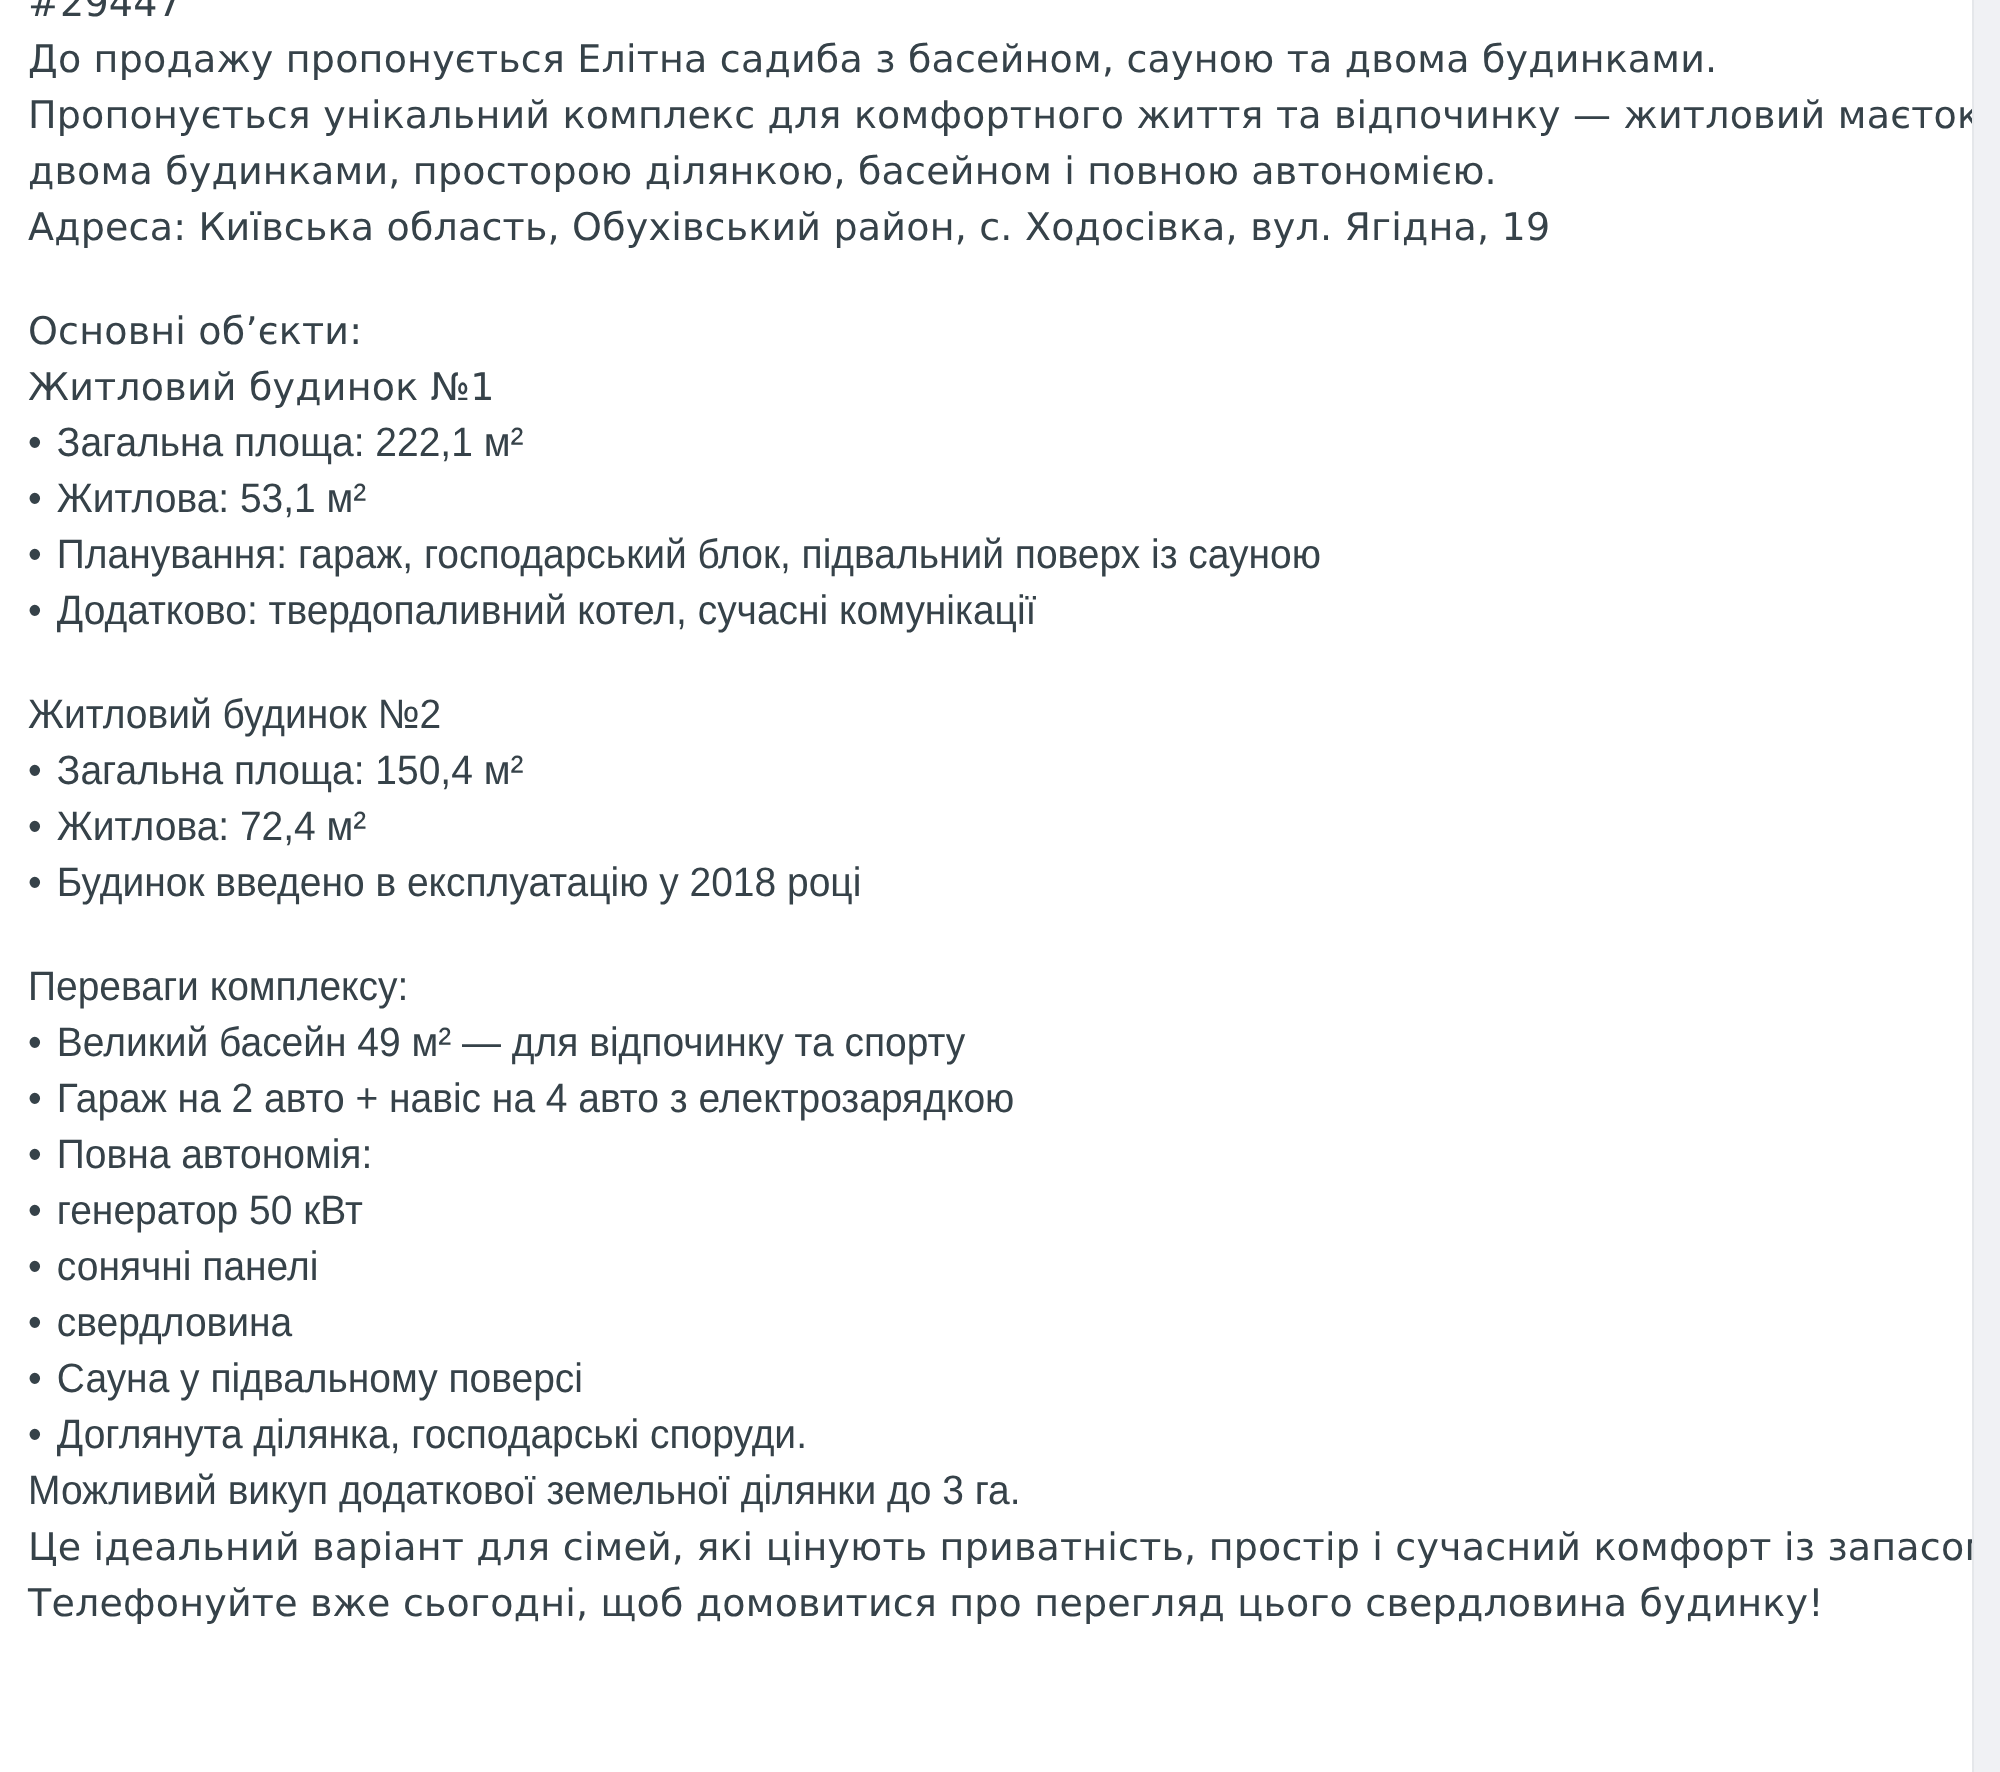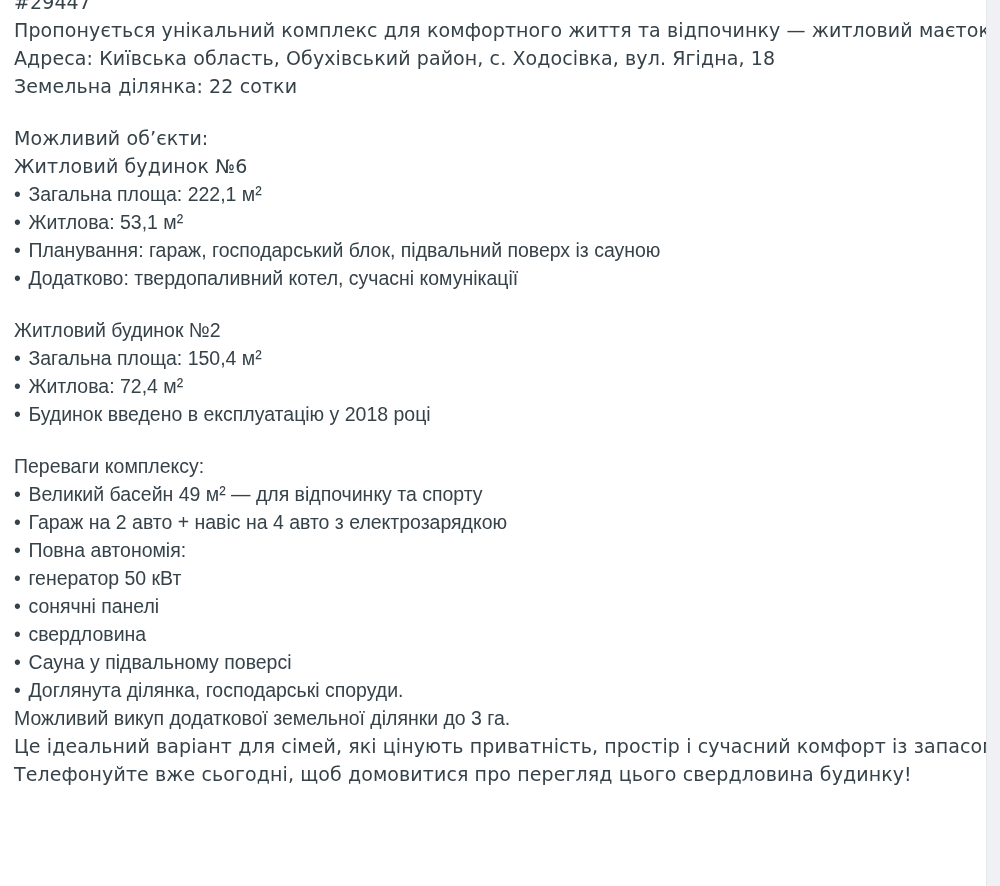--- a/index.html
+++ b/index.html
@@ -56,34 +56,37 @@
   }
 </style>
 </head>
 <body>
 
 <div class="desc">
     <div class="line wide">
     <span>#29447</span>
   </div>
     <div class="line wide">
+    <span>До продажу пропонується Елітна садиба з басейном, сауною та двома будинками.</span>
+  </div>
+    <div class="line wide">
     <span>Пропонується унікальний комплекс для комфортного життя та відпочинку — житловий маєток із</span>
   </div>
     <div class="line wide">
-    <span>Адреса: Київська область, Обухівський район, с. Ходосівка, вул. Ягідна, 18</span>
+    <span>двома будинками, просторою ділянкою, басейном і повною автономією.</span>
   </div>
     <div class="line wide">
-    <span>Земельна ділянка: 22 сотки</span>
+    <span>Адреса: Київська область, Обухівський район, с. Ходосівка, вул. Ягідна, 19</span>
   </div>
     <div class="blank"></div>
     <div class="line wide">
-    <span>Можливий об’єкти:</span>
+    <span>Основні об’єкти:</span>
   </div>
     <div class="line wide">
-    <span>Житловий будинок №6</span>
+    <span>Житловий будинок №1</span>
   </div>
     <div class="line cond">
     <span class="bullet-dot">•</span><span>Загальна площа: 222,1 м²</span>
   </div>
     <div class="line cond">
     <span class="bullet-dot">•</span><span>Житлова: 53,1 м²</span>
   </div>
     <div class="line cond">
     <span class="bullet-dot">•</span><span>Планування: гараж, господарський блок, підвальний поверх із сауною</span>
   </div>

